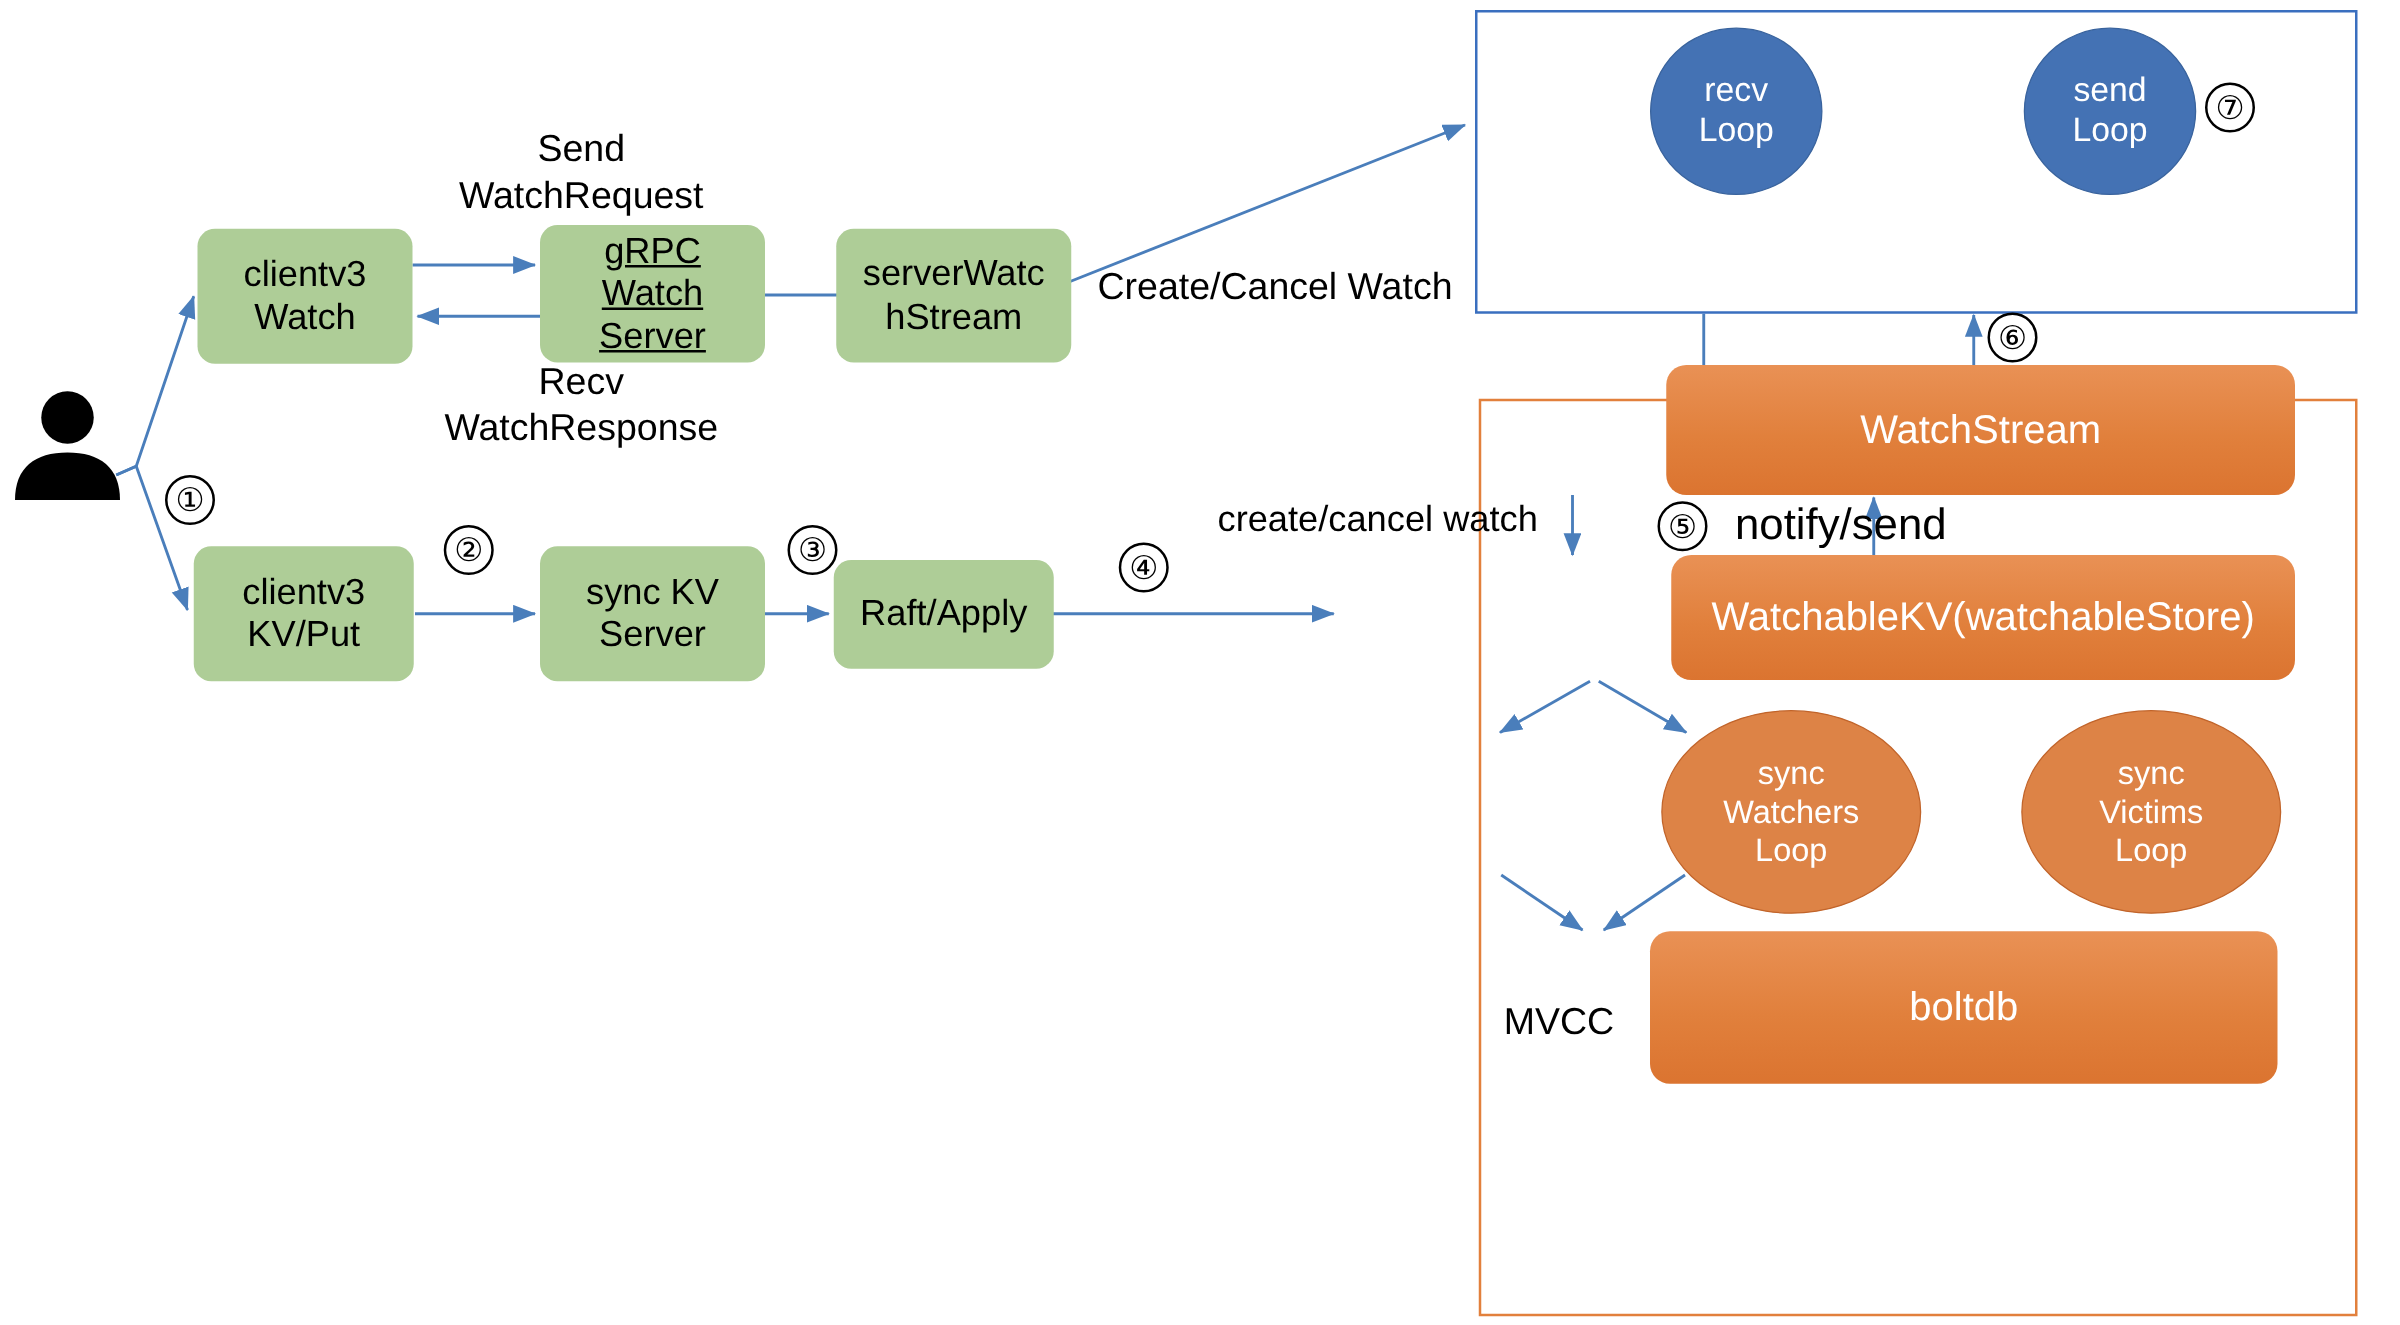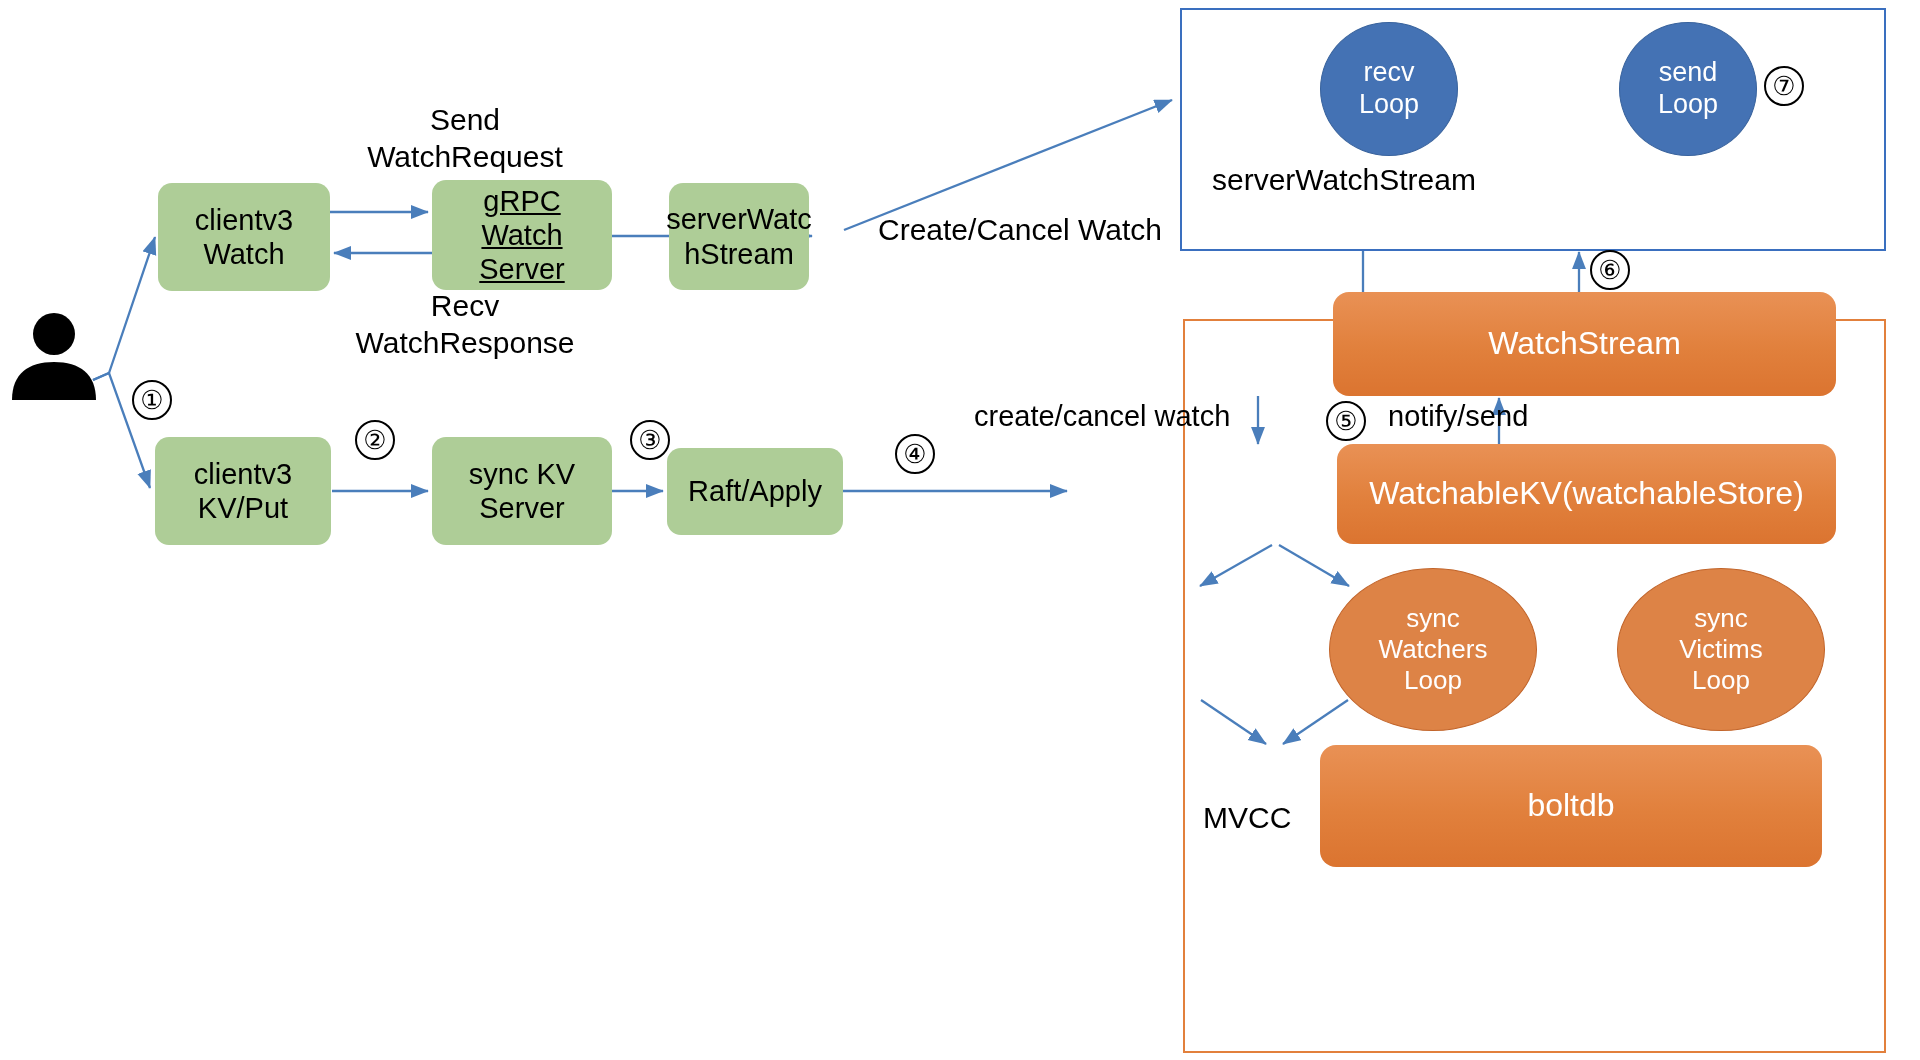--- a/index.html
+++ b/index.html
@@ -145,21 +145,21 @@
     <span style="white-space:pre-line;">clientv3
 Watch</span>
   </div>
 
   <div class="node green" style="left:432px; top:180px; width:180px; height:110px;text-decoration:underline;">
     <span style="white-space:pre-line;">gRPC
 Watch
 Server</span>
   </div>
 
-  <div class="node green" style="left:669px; top:183px; width:140px; height:107px;">
+  <div class="node green" style="left:669px; top:183px; width:188px; height:107px;">
     <span style="white-space:pre-line;">serverWatc
 hStream</span>
   </div>
 
   <div class="node green" style="left:155px; top:437px; width:176px; height:108px;">
     <span style="white-space:pre-line;">clientv3
 KV/Put</span>
   </div>
 
   <div class="node green" style="left:432px; top:437px; width:180px; height:108px;">
@@ -176,21 +176,20 @@
   <div class="node blue-circle" style="left:1320px; top:22px; width:138px; height:134px;">
     <span style="white-space:pre-line;">recv
 Loop</span>
   </div>
 
   <div class="node blue-circle" style="left:1619px; top:22px; width:138px; height:134px;">
     <span style="white-space:pre-line;">send
 Loop</span>
   </div>
 
-  <div class="caption" style="left:1212px; top:162px;">serverWatchStream</div>
 
   <div class="boxframe frame-orange" style="left:1183px; top:319px; width:703px; height:734px;"></div>
 
   <div class="node orange-rect" style="left:1337px; top:444px; width:499px; height:100px;">
     <span>WatchableKV(watchableStore)</span>
   </div>
 
   <div class="node orange-rect" style="left:1333px; top:292px; width:503px; height:104px;">
     <span>WatchStream</span>
   </div>
@@ -217,21 +216,21 @@
 WatchRequest</div>
 
   <div class="caption center" style="left:335px; top:288px; width:260px;">Recv
 WatchResponse</div>
 
   <div class="caption" style="left:878px; top:212px;">Create/Cancel Watch</div>
 
 
   <div class="caption" style="left:974px; top:399px; font-size:29px;">create/cancel watch</div>
 
-  <div class="caption" style="left:1388px; top:399px; font-size:29px;">notify/send</div>
+  <div class="caption" style="left:1388px; top:399px; font-size:35px;">notify/send</div>
 
   <div class="step" style="left:132px; top:380px;">①</div>
   <div class="step" style="left:355px; top:420px;">②</div>
   <div class="step" style="left:630px; top:420px;">③</div>
   <div class="step" style="left:895px; top:434px;">④</div>
   <div class="step" style="left:1326px; top:401px;">⑤</div>
   <div class="step" style="left:1590px; top:250px;">⑥</div>
   <div class="step" style="left:1764px; top:66px;">⑦</div>
 
 </div>

